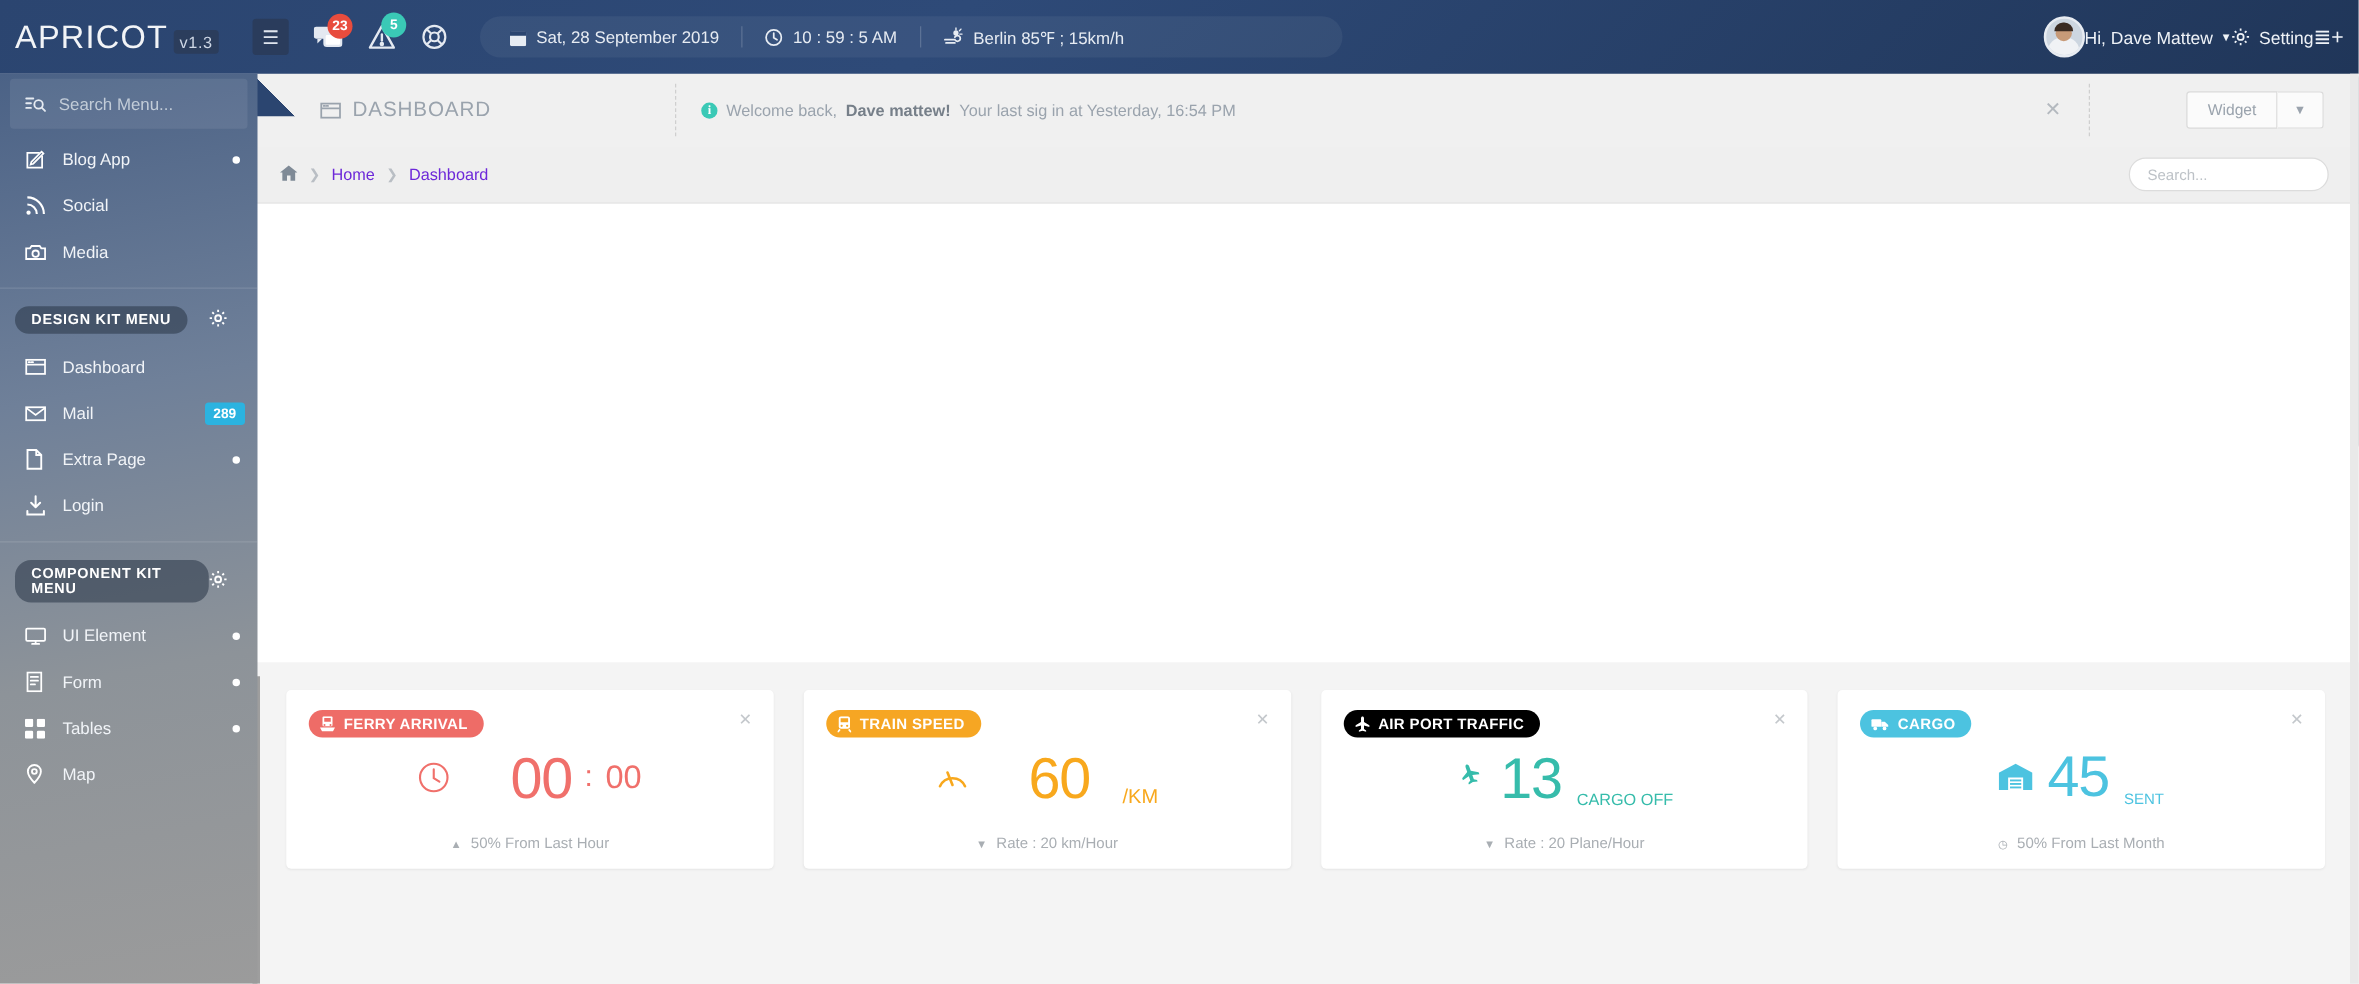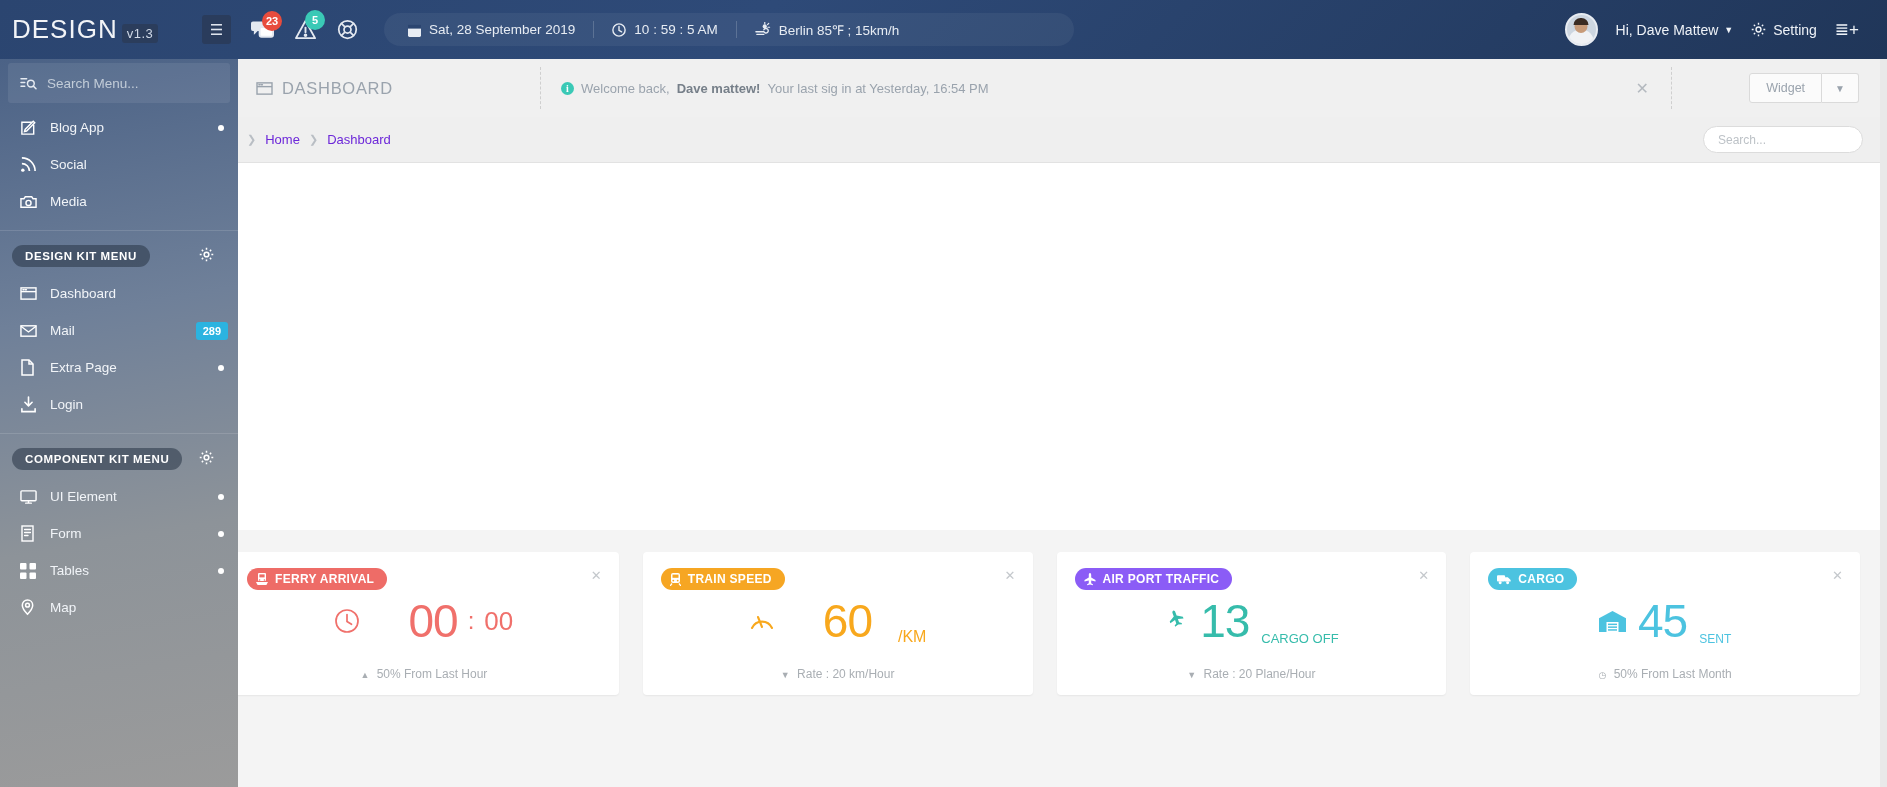--- a/index.html
+++ b/index.html
@@ -46,38 +46,38 @@
   .datepill {
     display: flex; align-items: center; height: 33px;
     background: rgba(255,255,255,0.055); border-radius: 17px;
     margin-left: 26px; padding: 0 20px; color: #e7ecf3; font-size: 13.5px;
     min-width: 690px;
   }
   .dp-seg { display: flex; align-items: center; gap: 8px; padding: 0 18px; }
   .dp-seg:first-child { padding-left: 4px; }
   .dp-div { width: 1px; height: 17px; background: rgba(255,255,255,0.18); }
 
-  .hdr-right { margin-left: auto; display: flex; align-items: center; gap: 18px; padding-right: 28px; }
+  .hdr-right { margin-left: auto; display: flex; align-items: center; padding-right: 12px; }
   .avatar {
     width: 33px; height: 33px; border-radius: 50%; overflow: hidden;
     border: 2px solid #e8ecf2; background: #cdd6e0; position: relative;
   }
   .av-face { position:absolute; left:50%; top:5px; transform:translateX(-50%);
     width:13px; height:13px; border-radius:50%; background:#c79a78; }
   .av-hair { position:absolute; left:50%; top:3px; transform:translateX(-50%);
     width:15px; height:7px; border-radius:7px 7px 0 0; background:#3a2b22; }
   .av-body { position:absolute; left:50%; bottom:0; transform:translateX(-50%);
     width:25px; height:14px; border-radius:11px 11px 0 0; background:#f0f2f5; }
   .hdr-user { color: #eef2f7; font-size: 14px; display:flex; align-items:center; gap:6px; cursor:pointer;}
   .hdr-setting { color: #eef2f7; font-size: 14px; display:flex; align-items:center; gap:7px; cursor:pointer;}
   .hdr-more { color:#eef2f7; font-size:17px; cursor:pointer; display:flex; align-items:center;}
 
   
   .sidebar {
-    position: absolute; top: 59px; left: 0; width: 238px; bottom: 0;
+    position: absolute; top: 59px; left: 0; width: 206px; bottom: 0;
     background: linear-gradient(170deg, #4b6286 0%, #6f8099 35%, #8d9399 65%, #9b9b9b 100%);
     overflow: hidden; z-index: 30;
   }
   .side-search {
     height: 40px; margin: 4px 8px 0 8px; background: rgba(255,255,255,0.08);
     border-radius: 3px; display: flex; align-items: center; gap: 10px; padding: 0 12px;
   }
   .side-search input {
     background: transparent; border: 0; outline: none; color: #e6ebf2;
     font-size: 13.5px; font-family: inherit; width: 120px;
@@ -172,35 +172,35 @@
   .card-body { display: flex; align-items: center; justify-content: center; height: 62px; gap: 6px; }
   .card-ico { font-size: 25px; display: flex; align-items: center; }
   .big { font-size: 46px; font-weight: 300; line-height: 1; letter-spacing: -1px; }
   .mid { font-size: 26px; font-weight: 300; }
   .unit { font-size: 16px; align-self: flex-end; padding-bottom: 6px; }
   .sub { font-size: 12px; color: #a9aeb3; position: absolute; bottom: 14px; left: 0; right: 0; text-align: center; }
   .sub .ar { font-size: 9px; margin-right: 4px; }
 
   .sc-red   { background: #ee6c67; } .t-red   { color: #f0706b; }
   .sc-org   { background: #f6a623; } .t-org   { color: #f8a81d; }
-  .sc-teal  { background: #8b5cf6; } .t-teal  { color: #36bcab; }
+  .sc-teal  { background: #000000; } .t-teal  { color: #36bcab; }
   .sc-blue  { background: #4cc3e0; } .t-blue  { color: #4cc3e0; }
 
   .scroll-track { position:absolute; right:0; top:59px; width:7px; bottom:0; background:#e9e9e9; z-index:45;}
   .scroll-thumb { position:absolute; right:0; top:59px; width:7px; height:300px; background:#b9bdc2; border-radius:4px;}
   .left-rail { position:absolute; left:202px; top:541px; width:6px; bottom:0; background:#9e9e9e; z-index:20;}
 </style>
 </head>
 <body>
 
 <div class="app">
 
   <div class="topbar">
     <div class="brand">
-      <span class="brand-name">DESIGN</span>
+      <span class="brand-name">APRICOT</span>
       <span class="brand-ver">v1.3</span>
     </div>
 
     <div class="hdr-icons">
       <div class="ham">☰</div>
 
       <div class="ic-wrap">
         <svg width="23" height="20" viewBox="0 0 24 20" fill="currentColor">
           <rect x="0" y="1" width="14" height="10" rx="2"></rect>
             <path d="M3 11l0 4 4-4z"></path>

